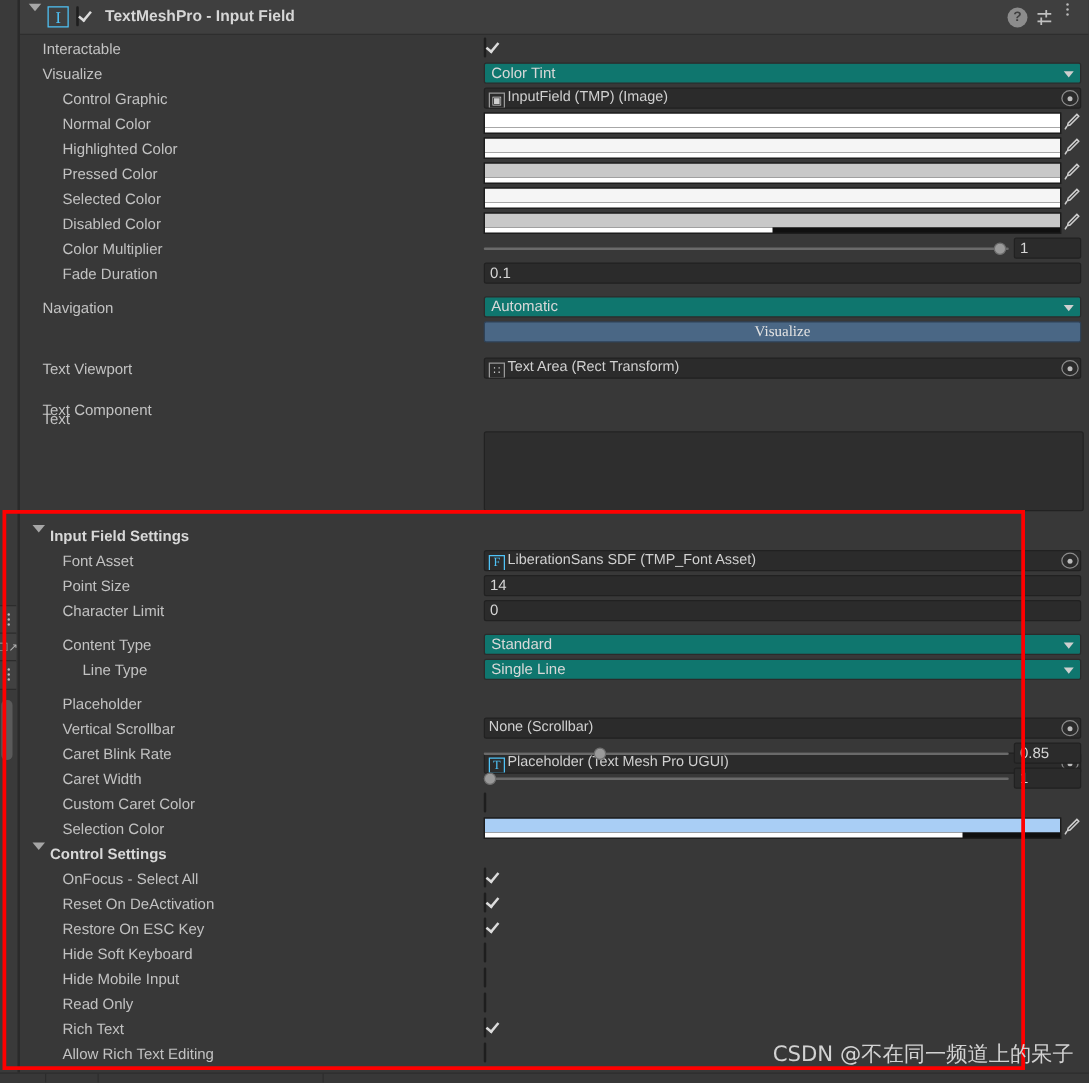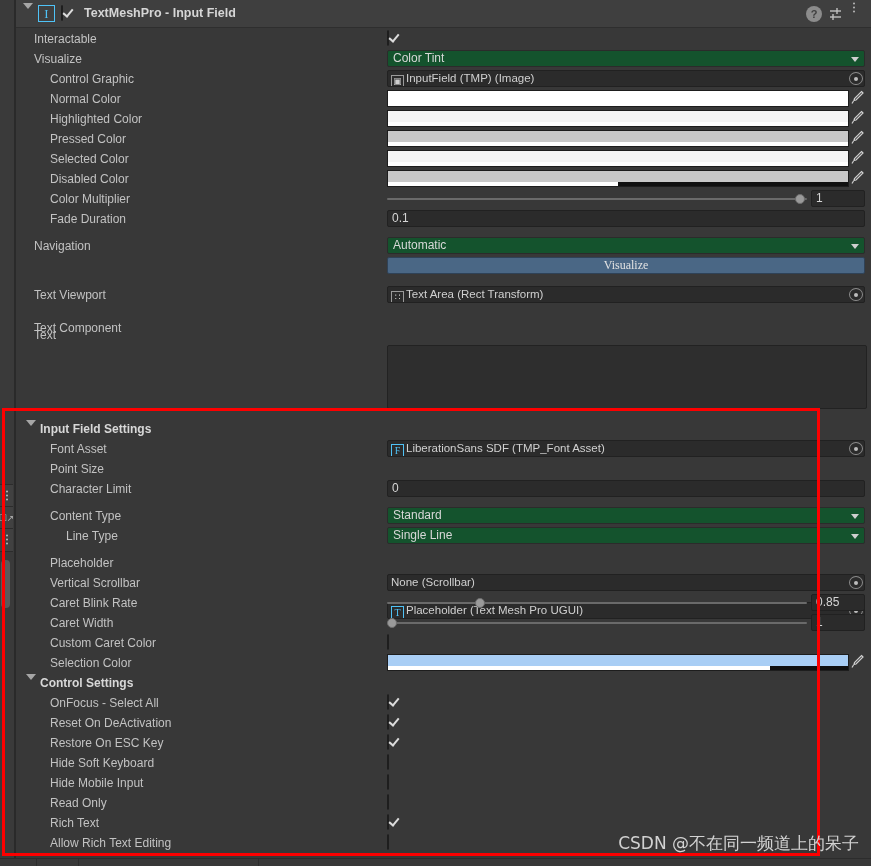--- a/index.html
+++ b/index.html
@@ -50,21 +50,21 @@
   .lbl.bold{font-weight:bold;color:#d8d8d8;}
 
   
   .fld{position:absolute;left:371px;top:1px;height:17px;box-sizing:border-box;}
 
   .chk{width:14px;height:14px;box-sizing:border-box;background:#3b3b3b;
        border:1px solid #1e1e1e;border-radius:2px;position:relative;}
   .chk.on::after{content:"";position:absolute;left:3px;top:1px;width:4px;height:8px;
        border:solid #dcdcdc;border-width:0 2px 2px 0;transform:rotate(40deg);}
 
-  .popup{background:#14532d;border:1px solid #2b2b2b;border-radius:2px;color:#d8d8d8;
+  .popup{background:#0f766e;border:1px solid #2b2b2b;border-radius:2px;color:#d8d8d8;
          font-size:12px;padding-left:5px;line-height:15px;box-sizing:border-box;}
   .popup .arr{position:absolute;right:5px;top:6px;width:0;height:0;
          border-left:4px solid transparent;border-right:4px solid transparent;
          border-top:5px solid #cfcfcf;}
 
   .objfld{background:#2b2b2b;border:1px solid #212121;border-radius:2px;color:#d0d0d0;
           font-size:11.5px;line-height:15px;box-sizing:border-box;padding-left:3px;
           white-space:nowrap;overflow:hidden;}
   .objfld .sel{position:absolute;right:1px;top:1px;width:14px;height:13px;
           border-radius:50%;border:1px solid #8b8b8b;box-sizing:border-box;}
@@ -270,20 +270,21 @@
       <div class="row" style="top:419px;">
         <span class="foldout" style="position:absolute;left:10px;top:7px;"><span class="tri"></span></span>
         <span class="lbl bold" style="left:24px;">Input Field Settings</span>
       </div>
       <div class="row" style="top:439px;">
         <span class="lbl i2">Font Asset</span>
         <div class="fld objfld" style="width:478px;"><span class="badge">F</span><span>LiberationSans SDF (TMP_Font Asset)</span><span class="sel"></span></div>
       </div>
       <div class="row" style="top:459px;">
         <span class="lbl i2">Point Size</span>
+        <div class="fld numfld" style="width:478px;"><span>14</span></div>
       </div>
       <div class="row" style="top:479px;">
         <span class="lbl i2">Character Limit</span>
         <div class="fld numfld" style="width:478px;"><span>0</span></div>
       </div>
       <div class="row" style="top:506px;">
         <span class="lbl i2">Content Type</span>
         <div class="fld popup" style="width:478px;"><span>Standard</span><span class="arr"></span></div>
       </div>
       <div class="row" style="top:526px;">

